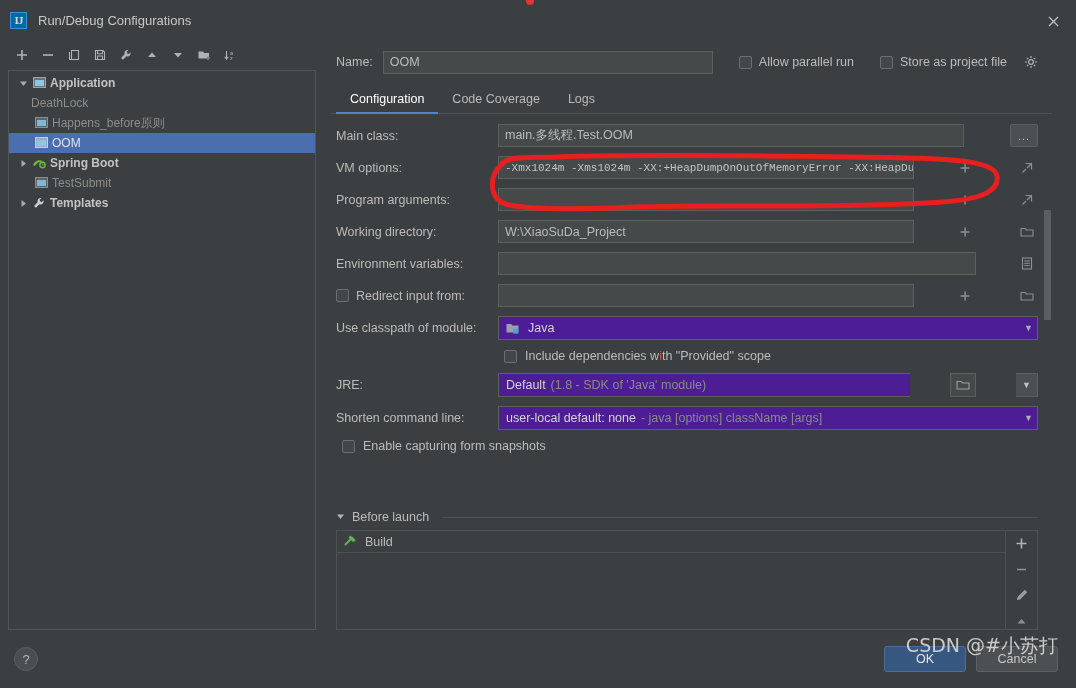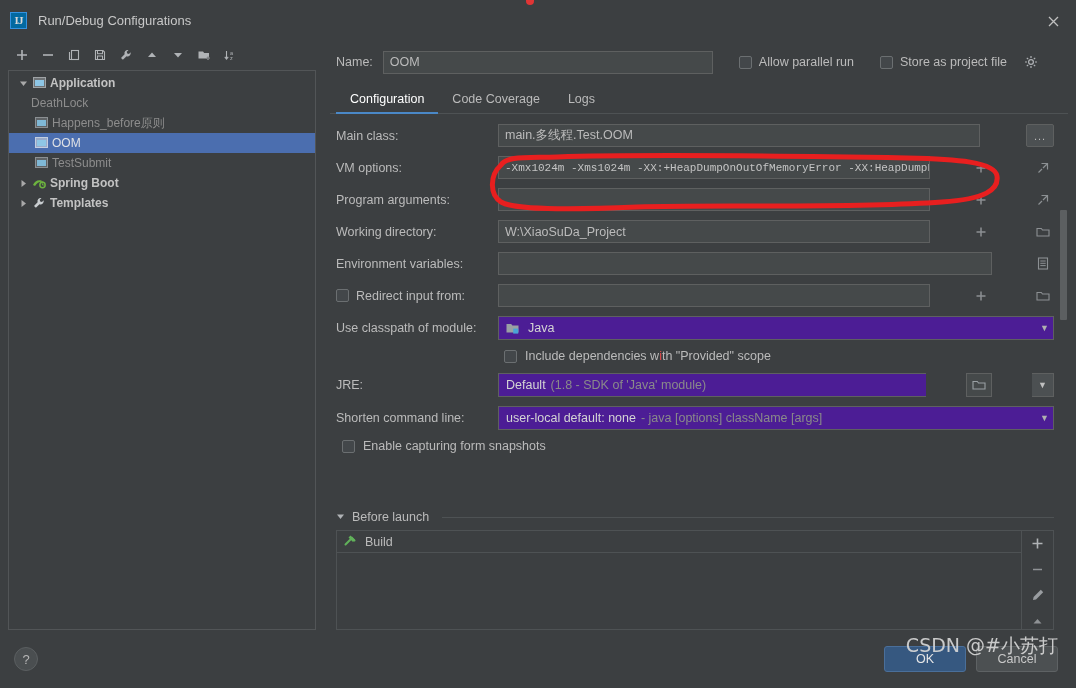--- a/index.html
+++ b/index.html
@@ -96,21 +96,21 @@
   .tree-label { color: #a9a9a9; font-size: 12px; }
   .tree-label.bold { color: #c3c3c3; font-weight: bold; }
   .tree-label.dim { color: #8d8d8d; }
   .indent-1 { padding-left: 22px; }
   .indent-2 { padding-left: 24px; }
 
   
   .right-pane {
     flex: 1; min-width: 0;
     display: flex; flex-direction: column;
-    padding: 0 8px 0 6px;
+    padding: 0 24px 0 6px;
     position: relative;
   }
   .name-row {
     height: 44px; flex: 0 0 44px;
     display: flex; align-items: center; gap: 10px;
     padding-left: 6px;
   }
   .name-label { font-size: 12.5px; color: #bbbbbb; }
   .name-input {
     width: 330px; height: 23px;
@@ -438,45 +438,45 @@
           <div class="tree-icon">
             <svg width="13" height="12" viewBox="0 0 13 12">
               <rect x="0.5" y="0.5" width="12" height="10" fill="#9aabc9" stroke="#c3cee0"></rect>
               <rect x="2" y="3" width="9" height="6" fill="#8ec6e6"></rect>
             </svg>
           </div>
           <div class="tree-label">OOM</div>
         </div>
 
 
-        <div class="tree-row indent-2">
-          <div class="tree-icon">
-            <svg width="13" height="12" viewBox="0 0 13 12">
-              <rect x="0.5" y="0.5" width="12" height="10" fill="#5f6366" stroke="#8b8f92"></rect>
-              <rect x="2" y="3" width="9" height="6" fill="#7fb8d6"></rect>
-            </svg>
-          </div>
-          <div class="tree-label dim">TestSubmit</div>
-        </div>
-
         <div class="tree-row">
           <div class="tw">
             <svg width="9" height="9" viewBox="0 0 9 9">
                 <path d="M2.5 1 L7 4.5 L2.5 8 Z" fill="#a9a9a9"></path>
               </svg>
           </div>
           <div class="tree-icon">
             <svg width="15" height="13" viewBox="0 0 15 13">
               <path d="M1 8 C3 3 8 2 12 5 C9 4 5 5 3 9 Z" fill="#6db33f"></path>
               <circle cx="10.5" cy="8" r="3.4" fill="#6db33f"></circle>
               <circle cx="10.5" cy="8" r="1.9" fill="#3c3f41"></circle>
               <path d="M10.5 6.4 V8 H11.9" stroke="#6db33f" stroke-width="0.9" fill="none"></path>
             </svg>
           </div>
           <div class="tree-label bold">Spring Boot</div>
+        </div>
+
+        <div class="tree-row indent-2">
+          <div class="tree-icon">
+            <svg width="13" height="12" viewBox="0 0 13 12">
+              <rect x="0.5" y="0.5" width="12" height="10" fill="#5f6366" stroke="#8b8f92"></rect>
+              <rect x="2" y="3" width="9" height="6" fill="#7fb8d6"></rect>
+            </svg>
+          </div>
+          <div class="tree-label dim">TestSubmit</div>
         </div>
 
         <div class="tree-row">
           <div class="tw">
             <svg width="9" height="9" viewBox="0 0 9 9">
                 <path d="M2.5 1 L7 4.5 L2.5 8 Z" fill="#a9a9a9"></path>
               </svg>
           </div>
           <div class="tree-icon">
             <svg width="14" height="14" viewBox="0 0 14 14">

